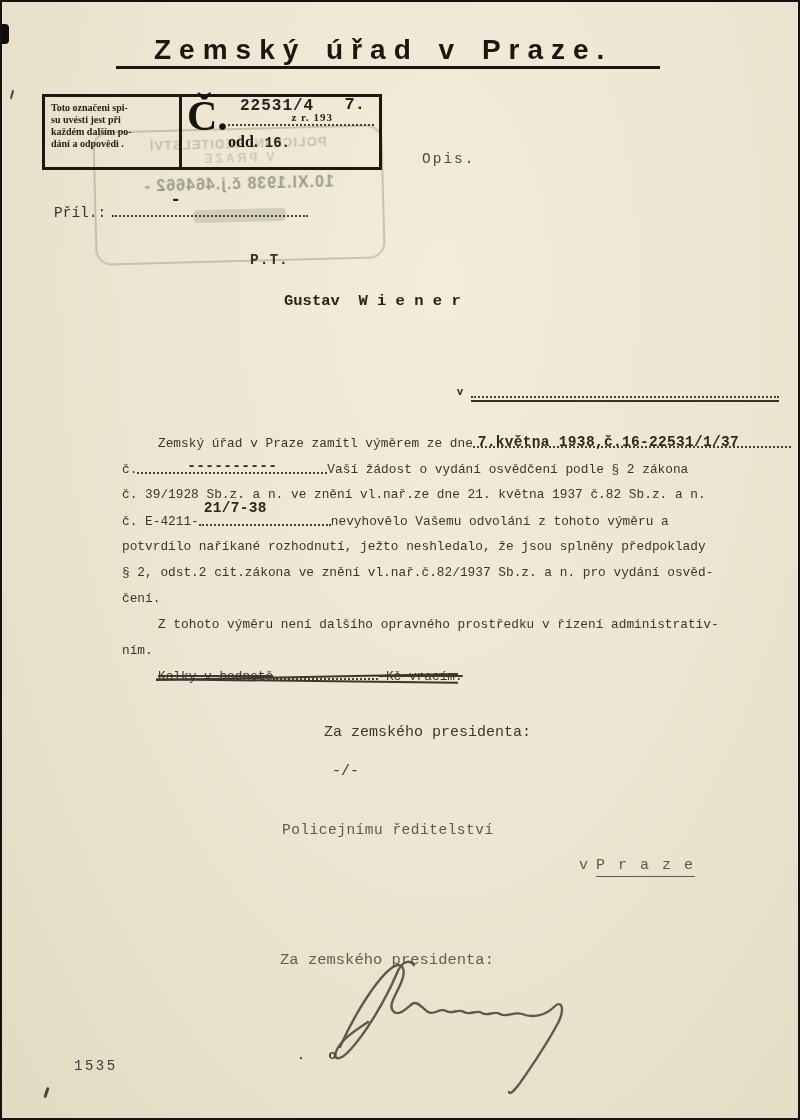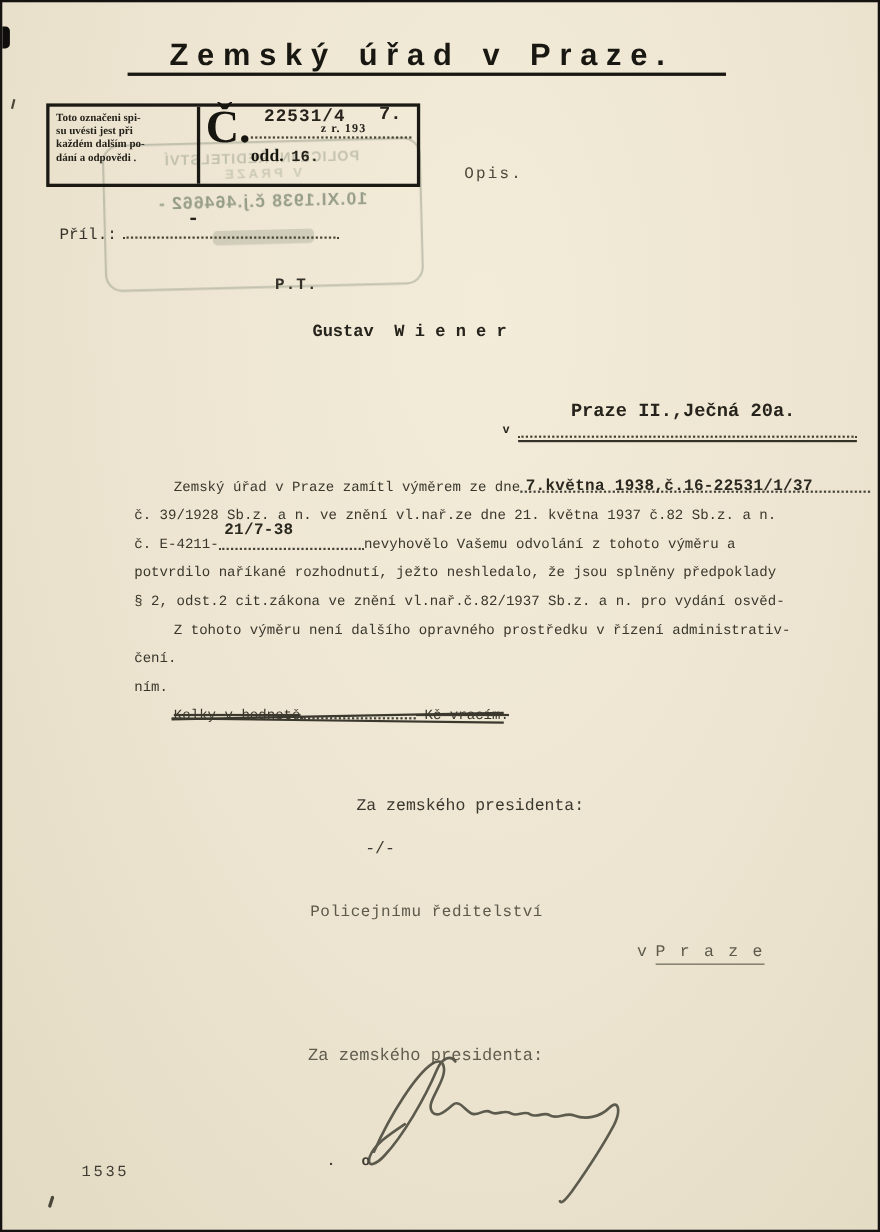--- a/index.html
+++ b/index.html
@@ -161,33 +161,33 @@
 
   <div class="pril">
     <span>Příl.:</span><span class="pril-line"><span class="pril-dash">-</span></span>
   </div>
 
   <div class="pt">P.T.</div>
   <div class="recipient-name">Gustav  W i e n e r</div>
 
   <div class="address">
     <span class="address-v">v</span>
-    <span class="address-text">Praze II.,Ječná 20a.</span>
     <span class="address-dotted"></span>
     <span class="address-rule"></span>
   </div>
 
   <div class="body-lines" id="body-lines">
       <div class="bline indent"><span class="seg seg-text">Zemský úřad v Praze zamítl výměrem ze dne</span><span class="seg seg-fill" style="width: 318px;"><span class="fill-text">7.května 1938,č.16-22531/1/37</span></span></div>
+      <div class="bline"><span class="seg seg-text">č.</span><span class="seg seg-fill" style="width: 190px;"><span class="fill-text centered">----------</span></span><span class="seg seg-text">Vaší žádost o vydání osvědčení podle § 2 zákona</span></div>
       <div class="bline"><span class="seg seg-text">č. 39/1928 Sb.z. a n. ve znění vl.nař.ze dne 21. května 1937 č.82 Sb.z. a n.</span></div>
       <div class="bline"><span class="seg seg-text">č. E-4211-</span><span class="seg seg-fill" style="width: 132px;"><span class="fill-text raised">21/7-38</span></span><span class="seg seg-text">nevyhovělo Vašemu odvolání z tohoto výměru a</span></div>
       <div class="bline"><span class="seg seg-text">potvrdilo naříkané rozhodnutí, ježto neshledalo, že jsou splněny předpoklady</span></div>
       <div class="bline"><span class="seg seg-text">§ 2, odst.2 cit.zákona ve znění vl.nař.č.82/1937 Sb.z. a n. pro vydání osvěd-</span></div>
+      <div class="bline"><span class="seg seg-text">čení.</span></div>
       <div class="bline indent"><span class="seg seg-text">Z tohoto výměru není dalšího opravného prostředku v řízení administrativ-</span></div>
-      <div class="bline"><span class="seg seg-text">čení.</span></div>
       <div class="bline"><span class="seg seg-text">ním.</span></div>
       <div class="bline indent struck"><span class="seg seg-text">Kolky v hodnotě</span><span class="seg seg-dotted" style="width: 105px;"></span><span class="seg seg-text">-Kč vracím.</span></div>
     </div>
 
   <div class="za1">Za zemského presidenta:</div>
   <div class="dash-sig">-/-</div>
   <div class="addressee">Policejnímu ředitelství</div>
   <div class="vpraze"><span>v</span><span class="place">P r a z e</span></div>
   <div class="za2">Za zemského presidenta:</div>
 

